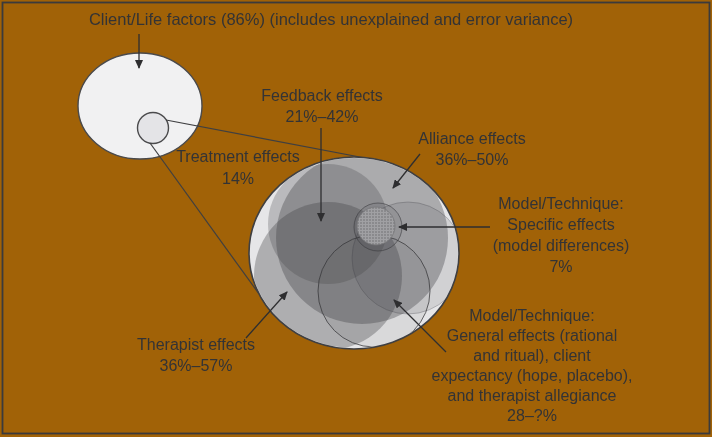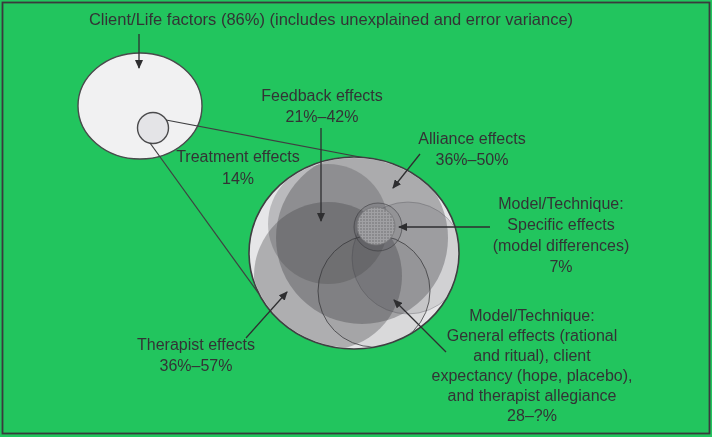--- a/index.html
+++ b/index.html
@@ -1,17 +1,17 @@
 <!DOCTYPE html>
 <html><head>
 <meta charset="utf-8">
 <style>
   html,body{margin:0;padding:0;background:#fff;}
   .page{
-    position:relative;width:712px;height:437px;background:#22c55e;
+    position:relative;width:712px;height:437px;background:#a16207;
     font-family:"Liberation Sans", sans-serif;overflow:hidden;
   }
   svg text.lbl{
     font-family:"Liberation Sans", sans-serif;
     font-size:16px;fill:#333335;
   }
   svg text.title{font-size:16.5px;}
 </style>
 </head>
 <body>

